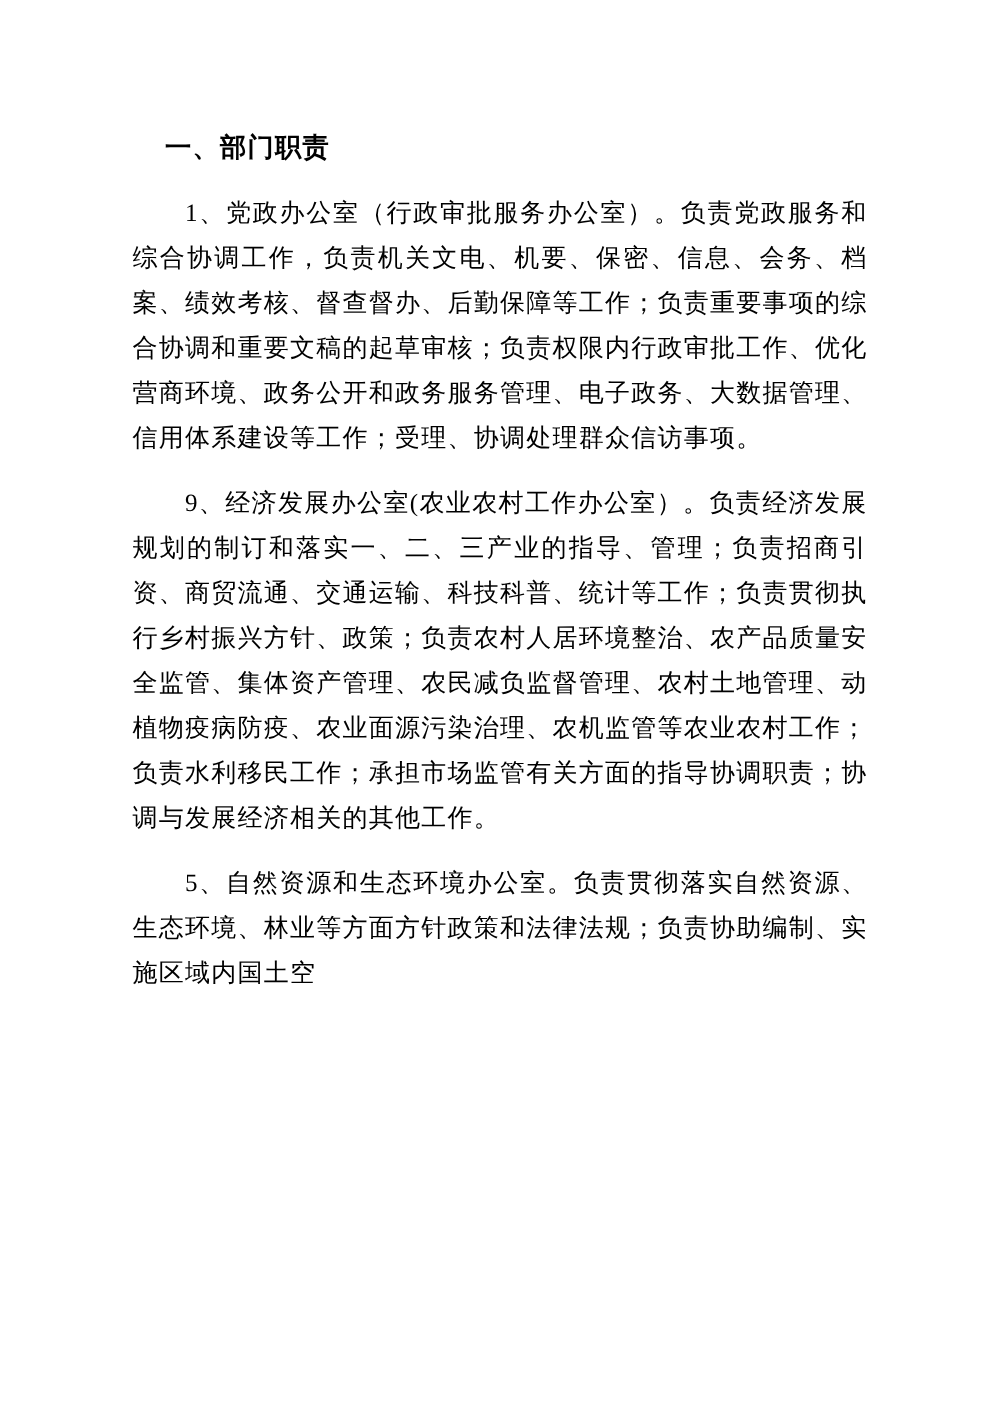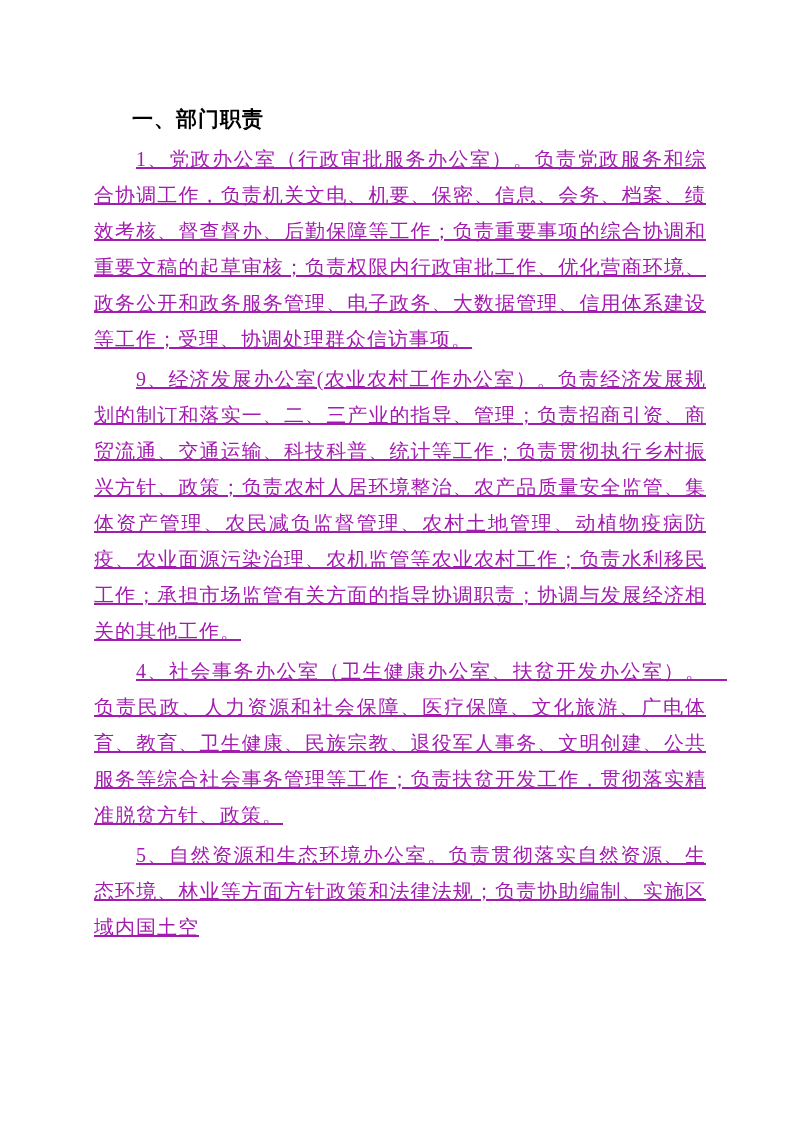--- a/index.html
+++ b/index.html
@@ -27,32 +27,30 @@
     padding: 0;
     font-family: "Liberation Sans", "DejaVu Sans", sans-serif;
     font-weight: bold;
     font-size: 21px;
     line-height: 36px;
     text-indent: 2em;
     letter-spacing: 1px;
     color: #000000;
   }
   .doc-para {
-    margin: 4px;
+    margin: 16px;
     padding: 0;
     text-align: justify;
     text-indent: 2.1em;
     letter-spacing: 1px;
     word-break: break-all;
-    color: #a21caf;
-    text-decoration: underline;
+    color: #000000;
   }
 </style>
 </head>
 <body>
 
 <div class="page">
   <h2 class="doc-heading">一、部门职责</h2>
   <p class="doc-para">1、党政办公室（行政审批服务办公室）。负责党政服务和综合协调工作，负责机关文电、机要、保密、信息、会务、档案、绩效考核、督查督办、后勤保障等工作；负责重要事项的综合协调和重要文稿的起草审核；负责权限内行政审批工作、优化营商环境、政务公开和政务服务管理、电子政务、大数据管理、信用体系建设等工作；受理、协调处理群众信访事项。</p>
   <p class="doc-para">9、经济发展办公室(农业农村工作办公室）。负责经济发展规划的制订和落实一、二、三产业的指导、管理；负责招商引资、商贸流通、交通运输、科技科普、统计等工作；负责贯彻执行乡村振兴方针、政策；负责农村人居环境整治、农产品质量安全监管、集体资产管理、农民减负监督管理、农村土地管理、动植物疫病防疫、农业面源污染治理、农机监管等农业农村工作；负责水利移民工作；承担市场监管有关方面的指导协调职责；协调与发展经济相关的其他工作。</p>
-  <p class="doc-para">4、社会事务办公室（卫生健康办公室、扶贫开发办公室）。　负责民政、人力资源和社会保障、医疗保障、文化旅游、广电体育、教育、卫生健康、民族宗教、退役军人事务、文明创建、公共服务等综合社会事务管理等工作；负责扶贫开发工作，贯彻落实精准脱贫方针、政策。</p>
   <p class="doc-para">5、自然资源和生态环境办公室。负责贯彻落实自然资源、生态环境、林业等方面方针政策和法律法规；负责协助编制、实施区域内国土空</p>
 </div>
 
 </body></html>

